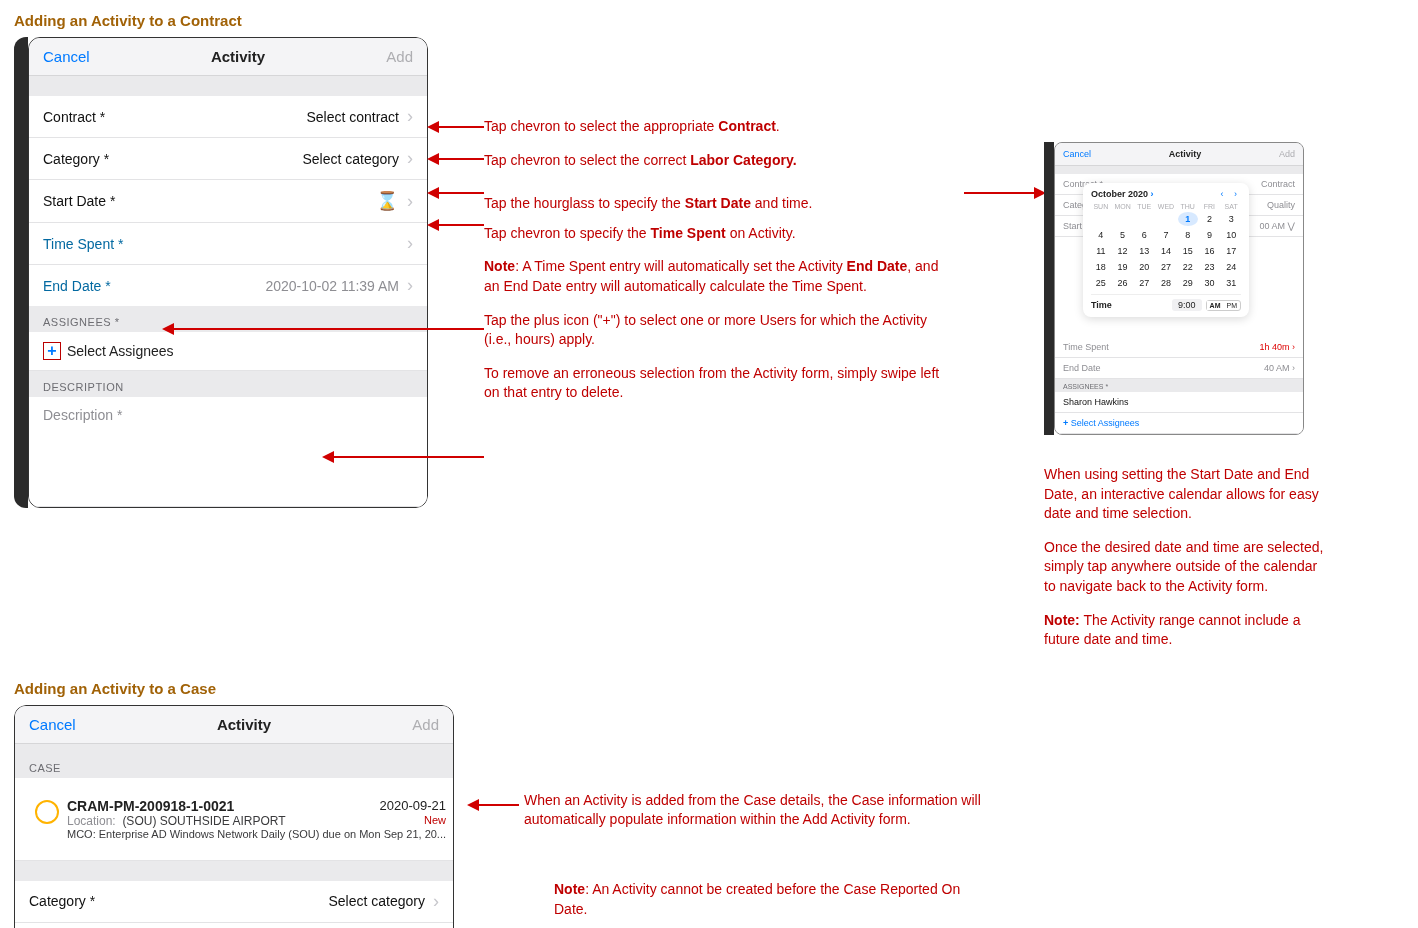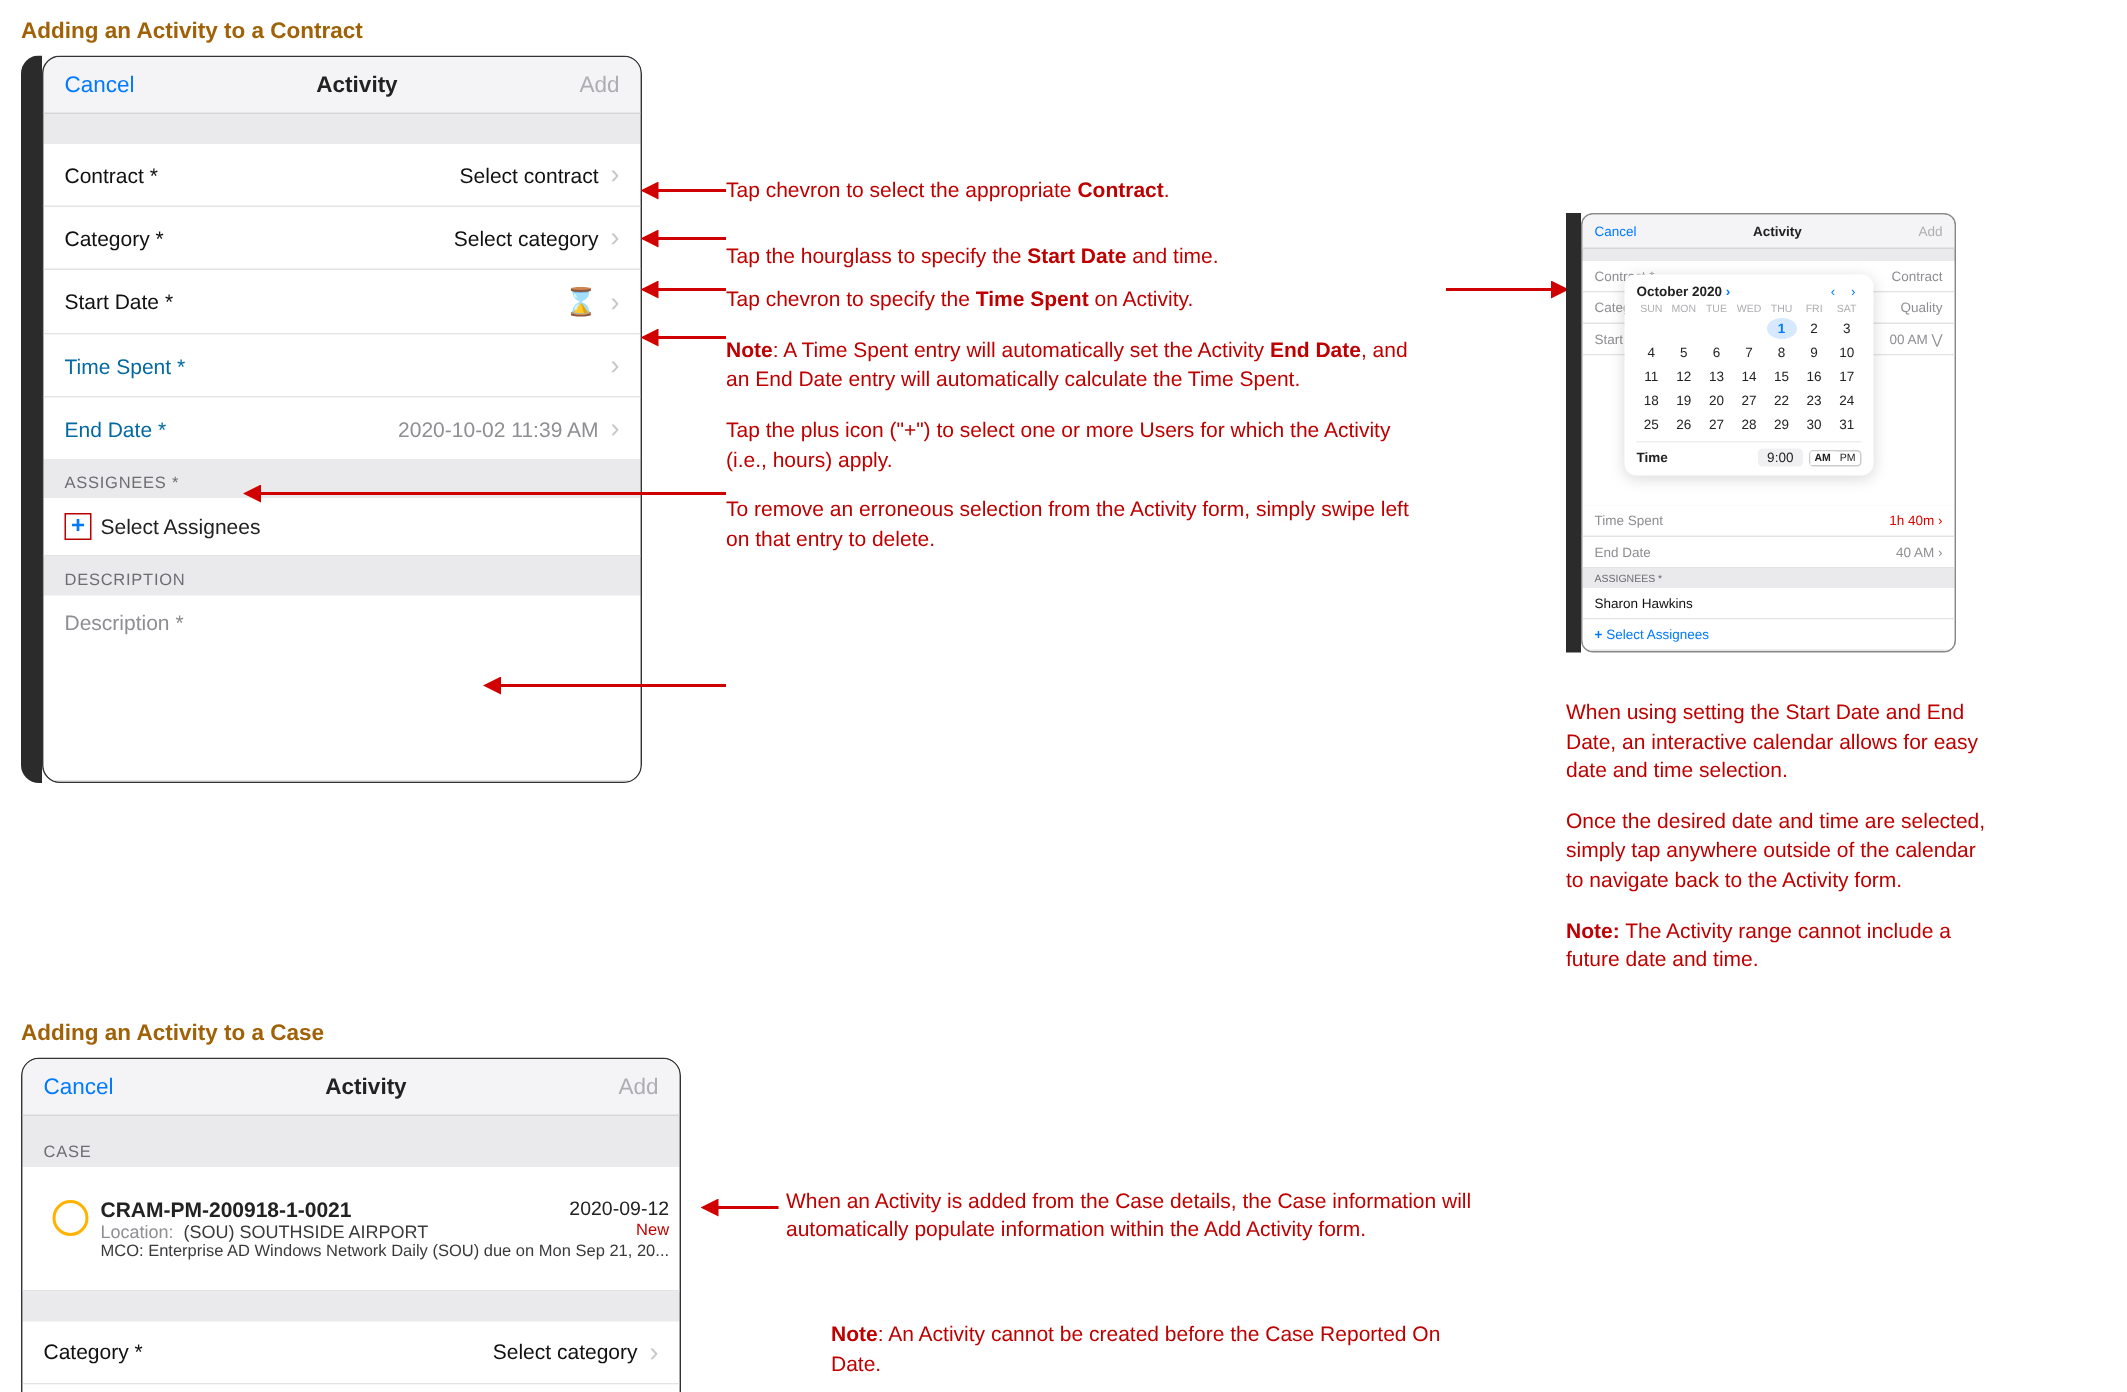--- a/index.html
+++ b/index.html
@@ -71,21 +71,21 @@
     background: #eaeaec;
   }
   .plus-box {
     display:inline-flex; width:18px; height:18px;
     border:1.5px solid #b00; color:#007aff;
     font-weight:bold; font-size:16px; line-height:14px;
     align-items:center; justify-content:center;
     margin-right:6px;
   }
   .desc-area {
-    background:#fff; height:124px; padding:10px 14px; color:#8e8e93; font-size:14px;
+    background:#fff; height:110px; padding:10px 14px; color:#8e8e93; font-size:14px;
     border-bottom:1px solid #e3e3e5;
   }
   .hourglass { color:#1463ff; font-size:18px; }
   .annot-block {
     color:#bf0000;
     font-size:14px;
     line-height:1.4;
   }
   .annot-block b { font-weight:bold; }
   .doc-row { display:flex; align-items:flex-start; }
@@ -217,20 +217,21 @@
       <line x1="5" y1="122" x2="60" y2="122" class="arrow-stroke" marker-start="url(#ah)"></line>
       <line x1="5" y1="156" x2="60" y2="156" class="arrow-stroke" marker-start="url(#ah)"></line>
       <line x1="540" y1="156" x2="620" y2="156" class="arrow-stroke" marker-end="url(#ah2)"></line>
       <line x1="5" y1="188" x2="60" y2="188" class="arrow-stroke" marker-start="url(#ah)"></line>
       <line x1="-260" y1="292" x2="60" y2="292" class="arrow-stroke" marker-start="url(#ah)"></line>
       <line x1="-100" y1="420" x2="60" y2="420" class="arrow-stroke" marker-start="url(#ah)"></line>
     </svg>
 
     <div class="annot-block" style="margin-top:80px;">
       <div><span>Tap chevron to select the appropriate </span><b>Contract</b><span>.</span></div>
+      <div style="margin-top:14px;"><span>Tap chevron to select the correct </span><b>Labor Category.</b></div>
       <div style="margin-top:24px;"><span>Tap the hourglass to specify the </span><b>Start Date</b><span> and time.</span></div>
       <div style="margin-top:10px;"><span>Tap chevron to specify the </span><b>Time Spent</b><span> on Activity.</span></div>
       <div style="margin-top:14px;max-width:470px;"><b>Note</b><span>: A Time Spent entry will automatically set the Activity </span><b>End Date</b><span>, and an End Date entry will automatically calculate the Time Spent.</span></div>
       <div style="margin-top:14px;max-width:470px;">Tap the plus icon ("+") to select one or more Users for which the Activity (i.e., hours) apply.</div>
       <div style="margin-top:14px;max-width:470px;">To remove an erroneous selection from the Activity form, simply swipe left on that entry to delete.</div>
     </div>
   </div>
 
   <div class="doc-col-right">
     <div style="height:105px;"></div>
@@ -354,21 +355,21 @@
           <span class="center">Activity</span>
           <span class="ios-disabled">Add</span>
         </div>
         <div class="section-label" style="padding-top:18px;">CASE</div>
         <div class="case-item">
           <div class="case-leftbar"></div>
           <div class="case-icon"></div>
           <div class="case-main">
             <div class="case-top">
               <span class="case-id">CRAM-PM-200918-1-0021</span>
-              <span class="case-date">2020-09-12</span>
+              <span class="case-date">2020-09-21</span>
             </div>
             <div style="display:flex;justify-content:space-between;">
               <span class="case-loc"><span style="color:#8e8e93;">Location:</span>&nbsp;&nbsp;<span>(SOU) SOUTHSIDE AIRPORT</span></span>
               <span class="case-new">New</span>
             </div>
             <div class="case-sched">MCO: Enterprise AD Windows Network Daily (SOU) due on Mon Sep 21, 20...</div>
           </div>
         </div>
         <div class="grouptop"></div>
         <div class="row">

